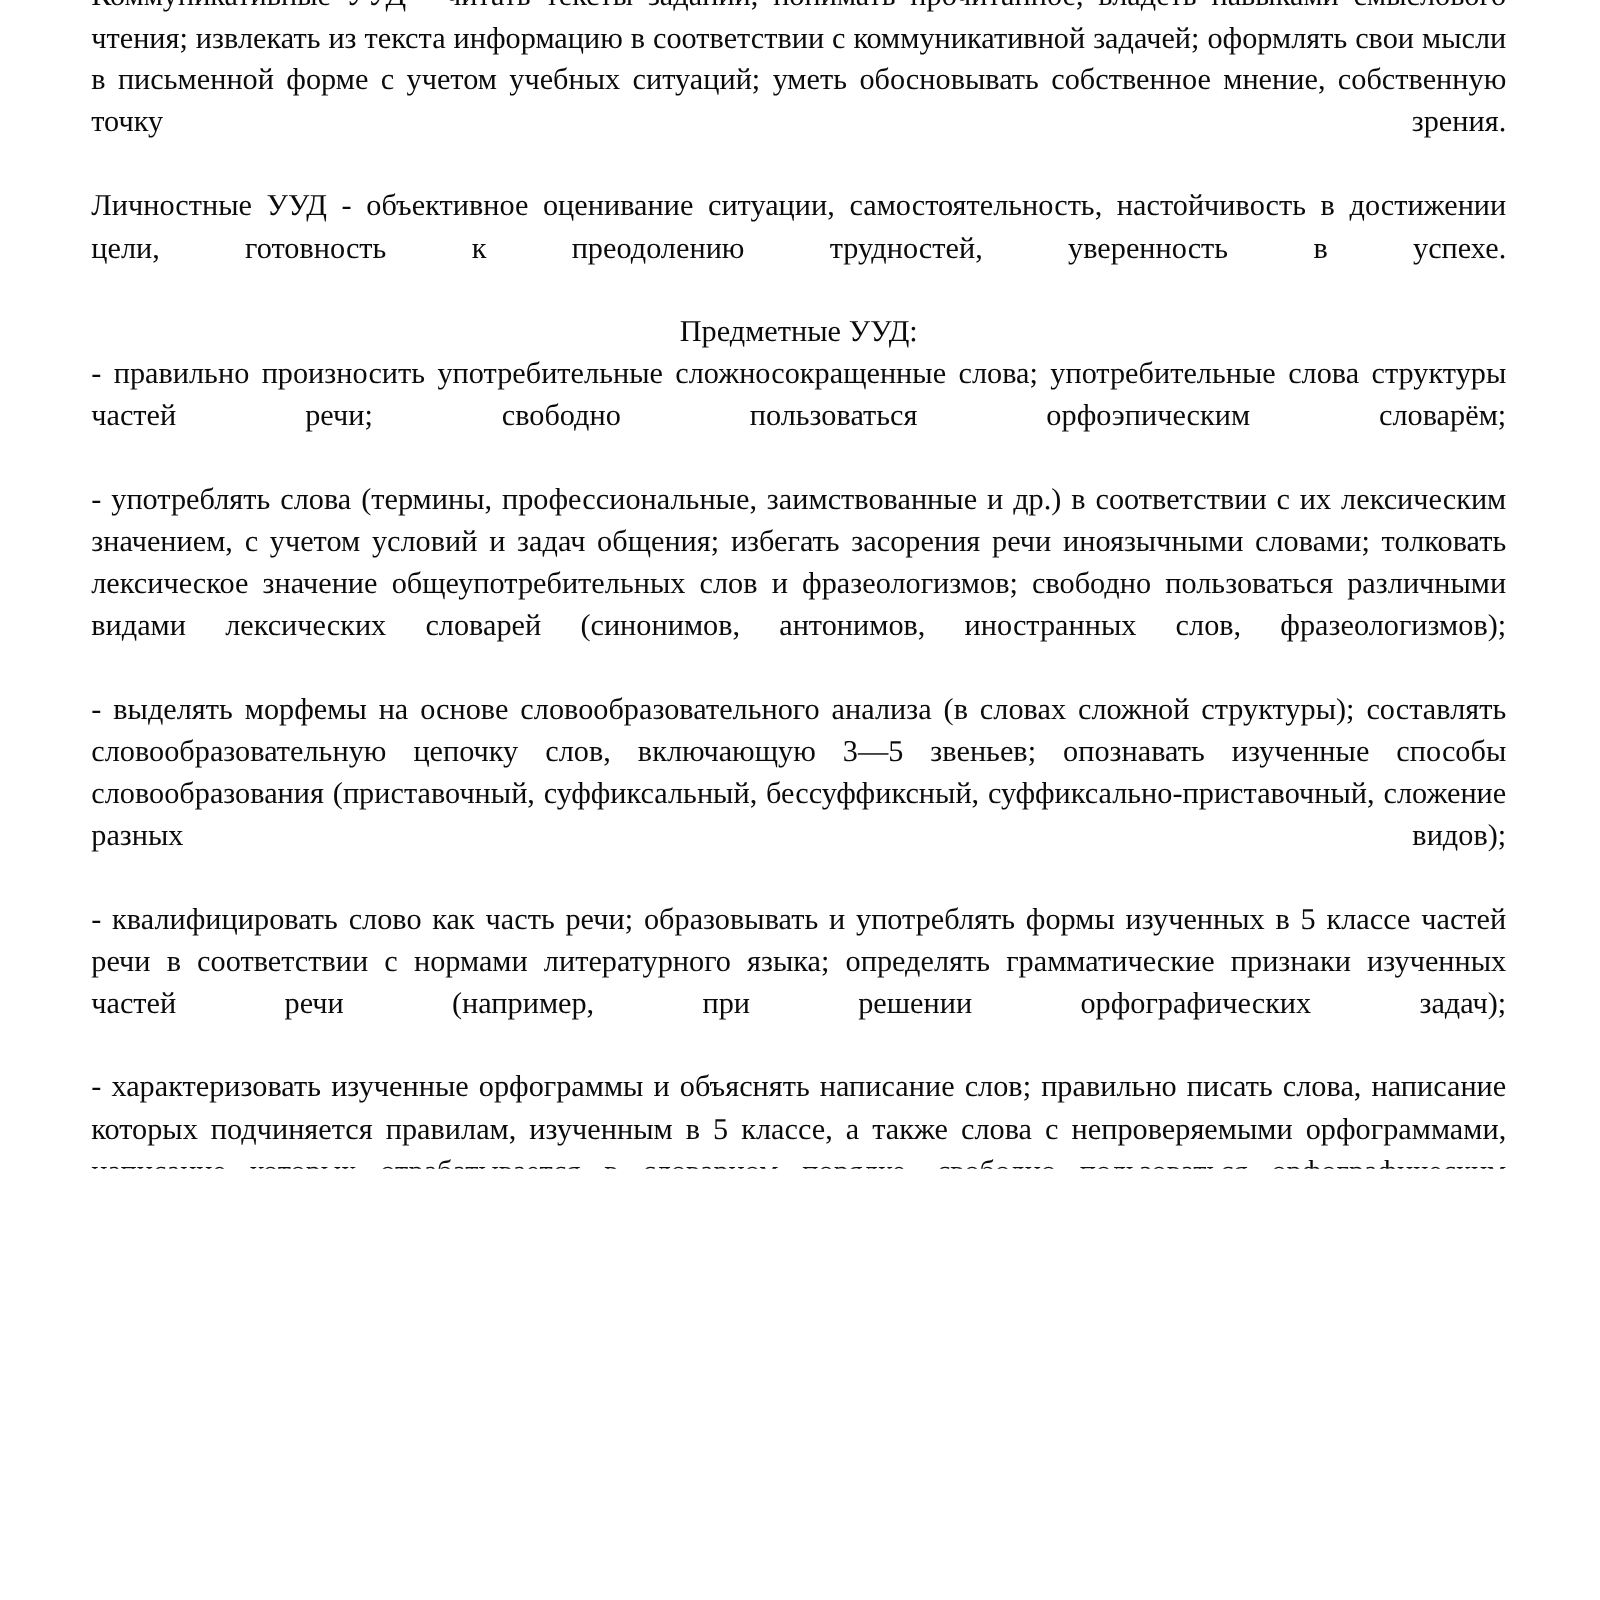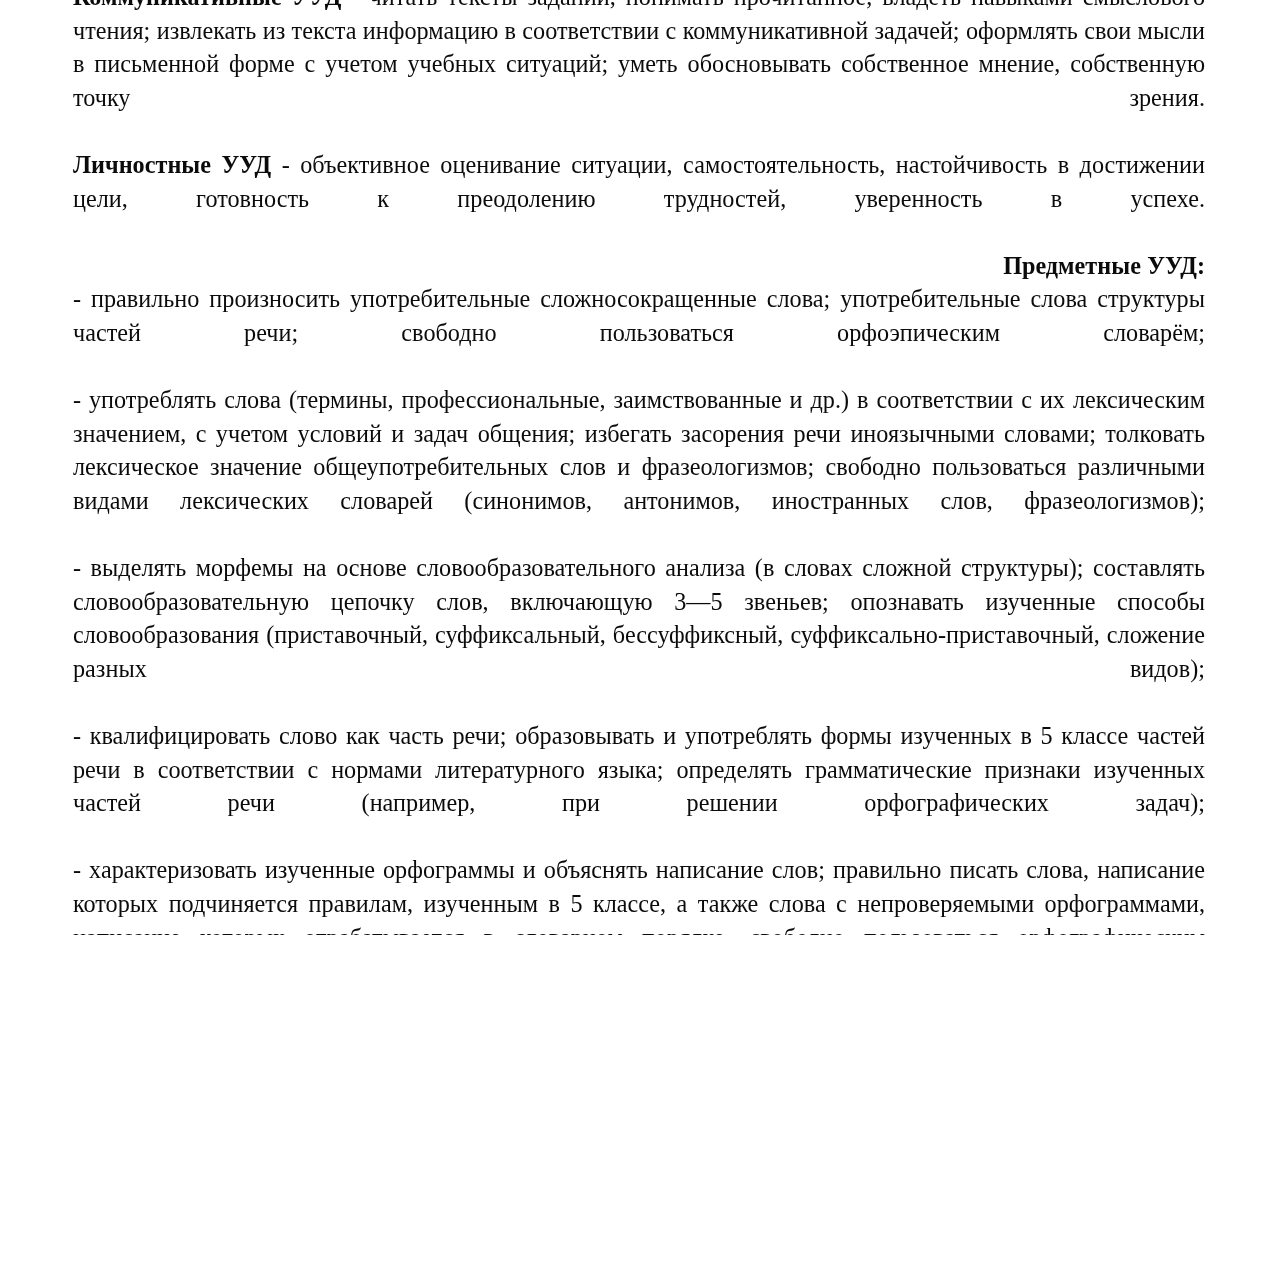--- a/index.html
+++ b/index.html
@@ -47,26 +47,26 @@
   }
 
   
   .para::after {
     content: "";
     display: inline-block;
     width: 100%;
   }
 
   .lead {
-    font-weight: bold;
+    font-weight: normal;
   }
 
   .heading-para {
     font-weight: bold;
-    text-align: right;
+    text-align: center;
   }
   .heading-para::after { content: none; }
 
   
   .page-blank-area {
     position: absolute;
     left: 0;
     top: 935px;
     width: 1280px;
     height: 345px;

